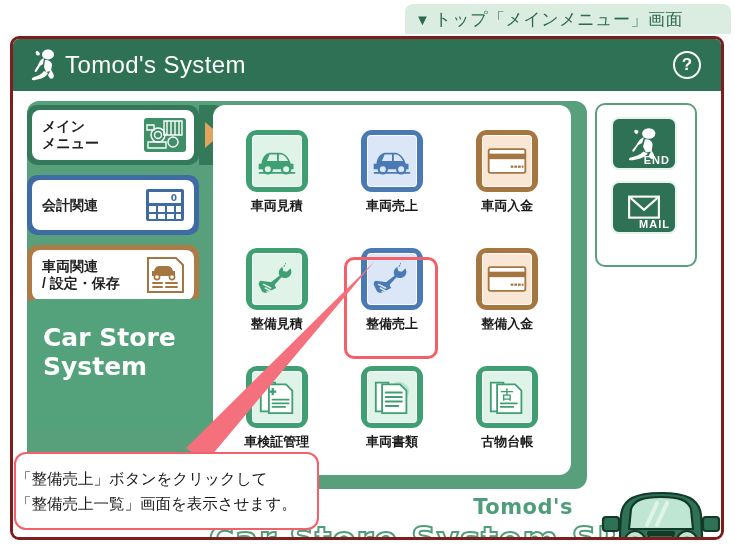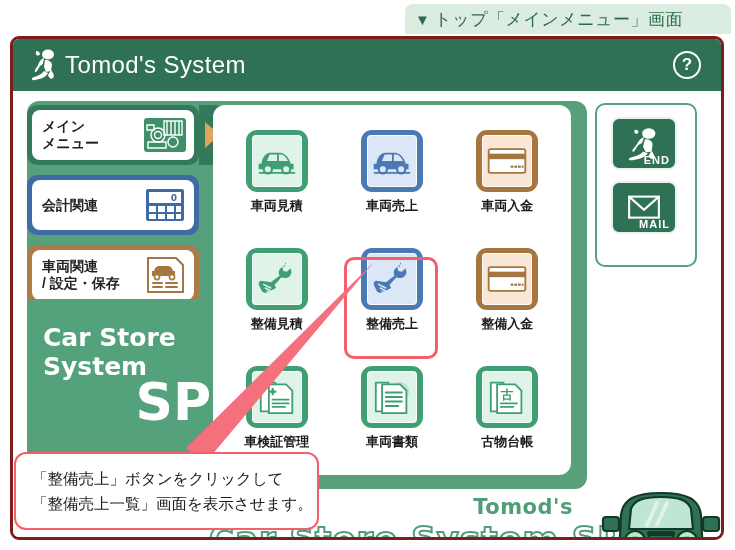--- a/index.html
+++ b/index.html
@@ -208,21 +208,21 @@
     position:absolute;left:0;top:0;width:735px;height:550px;
     pointer-events:none;
   }
 
   
   .callout{
     position:absolute;left:14px;top:452px;width:305px;height:78px;
     background:#ffffff;border:2.5px solid #f4606a;border-radius:12px;
     box-sizing:border-box;
     display:flex;flex-direction:column;justify-content:center;
-    padding-left:16px;
+    padding-left:0;
   }
   .callout-line{
     font-size:15.5px;color:#1a1a1a;line-height:25px;white-space:nowrap;
   }
 </style>
 </head>
 <body>
 
 <div class="top-banner">
   <span class="tri">▼</span>
@@ -319,21 +319,20 @@
               </g>
             </svg>
           </div>
         </div>
       </div>
     </div>
 
     <div class="brand-block">
       <div class="brand-l1">Car Store</div>
       <div class="brand-l2">System</div>
-      <div class="brand-sp">SP</div>
     </div>
 
     <div class="main-panel">
       <div class="grid">
 
         <div class="cell">
           <div class="cell-ico green">
               <div class="cell-ico-inner">
             <svg viewBox="0 0 48 34" width="44" height="32">
               <g fill="#3f9f73">

